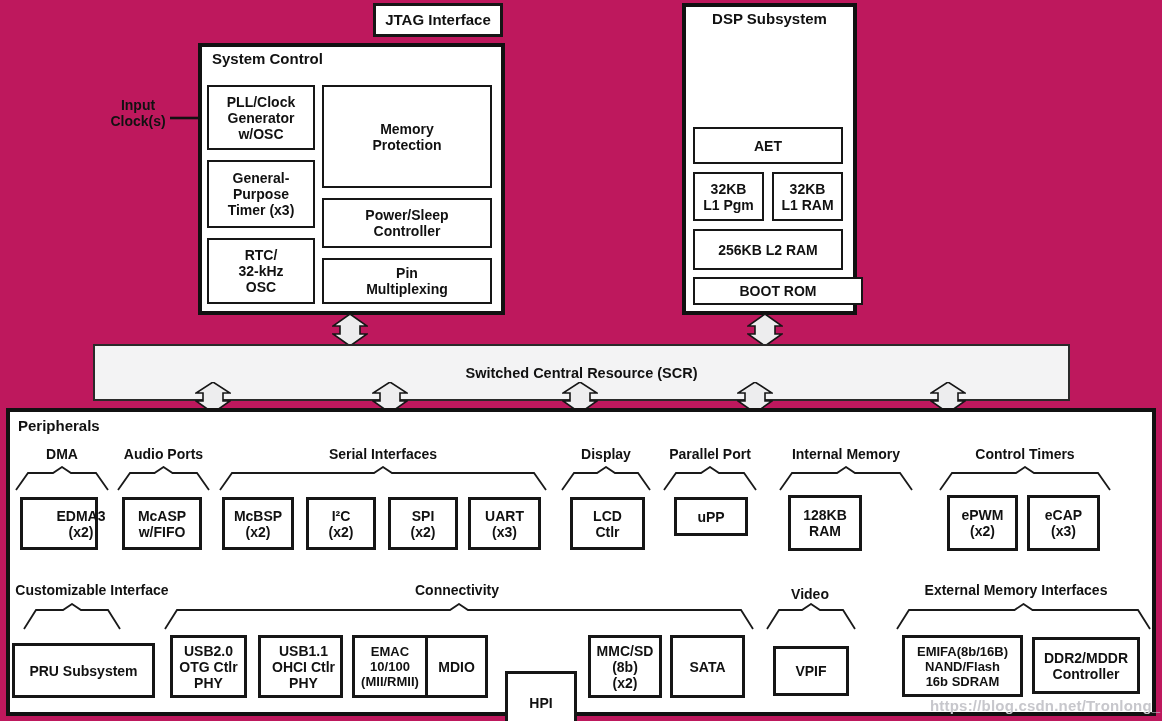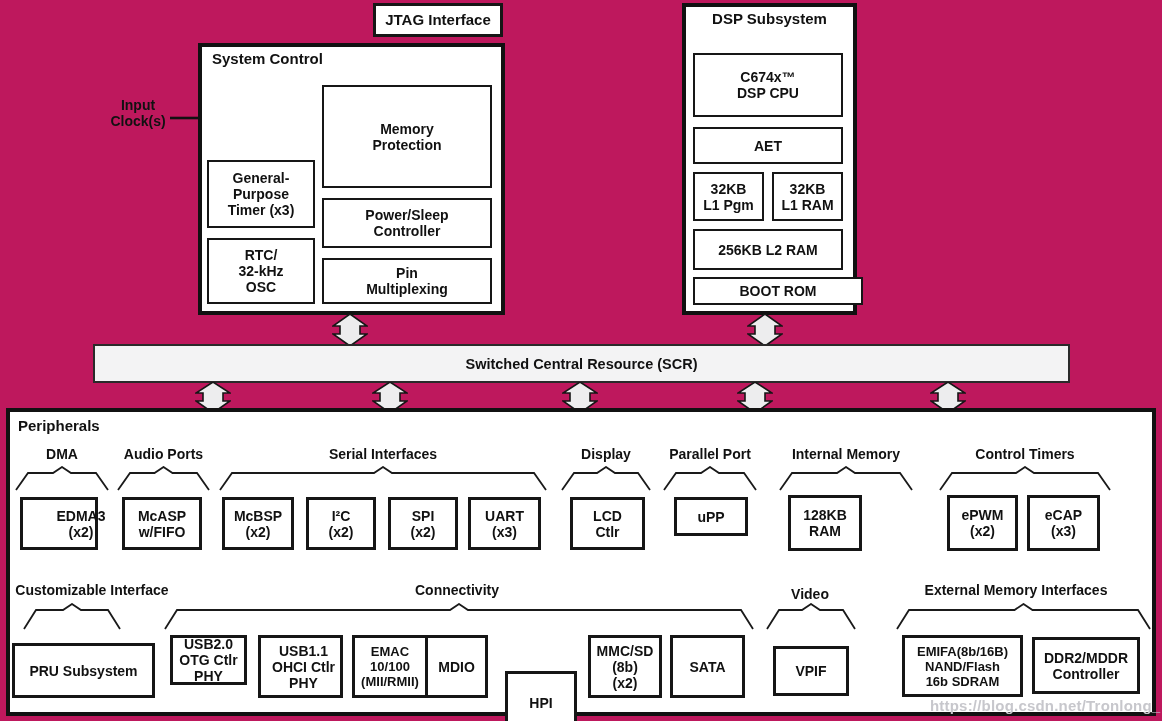--- a/index.html
+++ b/index.html
@@ -48,53 +48,54 @@
 
   <div class="title center" style="left:98px;top:97px;width:80px;font-size:14px;line-height:16px;">Input
 Clock(s)</div>
   <svg class="arrow clockarrow" style="left:170px;top:110px" width="40" height="16" viewBox="0 0 40 16">
     <line x1="0" y1="8" x2="29" y2="8"></line>
     <polygon points="28,2 40,8 28,14" style="stroke:none"></polygon>
   </svg>
 
   <div class="frame" style="left:198px;top:43px;width:307px;height:272px;"></div>
   <div class="title" style="left:212px;top:50px;">System Control</div>
+  <div class="box b2" style="left:207px;top:85px;width:108px;height:65px;">PLL/Clock
+Generator
+w/OSC</div>
   <div class="box b2" style="left:207px;top:160px;width:108px;height:68px;">General-
 Purpose
 Timer (x3)</div>
   <div class="box b2" style="left:207px;top:238px;width:108px;height:66px;">RTC/
 32-kHz
 OSC</div>
   <div class="box b2" style="left:322px;top:85px;width:170px;height:103px;">Memory
 Protection</div>
   <div class="box b2" style="left:322px;top:198px;width:170px;height:50px;">Power/Sleep
 Controller</div>
   <div class="box b2" style="left:322px;top:258px;width:170px;height:46px;">Pin
 Multiplexing</div>
 
   <div class="frame" style="left:682px;top:3px;width:175px;height:312px;"></div>
   <div class="title center" style="left:682px;top:10px;width:175px;">DSP Subsystem</div>
-  <div class="box b2" style="left:693px;top:53px;width:150px;height:64px;">C674x™
-DSP CPU</div>
   <div class="box b2" style="left:693px;top:127px;width:150px;height:37px;">AET</div>
   <div class="box b2" style="left:693px;top:172px;width:71px;height:49px;">32KB
 L1 Pgm</div>
   <div class="box b2" style="left:772px;top:172px;width:71px;height:49px;">32KB
 L1 RAM</div>
   <div class="box b2" style="left:693px;top:229px;width:150px;height:41px;">256KB L2 RAM</div>
   <div class="box b2" style="left:693px;top:277px;width:170px;height:28px;">BOOT ROM</div>
 
   <svg class="arrow" style="left:332px;top:314px" width="36" height="32" viewBox="0 0 36 32">
     <polygon points="18,0 35,12 28,12 28,20 35,20 18,32 1,20 8,20 8,12 1,12"></polygon>
     </svg>
   <svg class="arrow" style="left:747px;top:314px" width="36" height="32" viewBox="0 0 36 32">
     <polygon points="18,0 35,12 28,12 28,20 35,20 18,32 1,20 8,20 8,12 1,12"></polygon>
     </svg>
 
-  <div class="scrbar" style="left:93px;top:344px;width:977px;height:39px;">Switched Central Resource (SCR)</div>
+  <div class="scrbar" style="left:93px;top:344px;width:977px;height:57px;">Switched Central Resource (SCR)</div>
 
   <svg class="arrow" style="left:195px;top:382px" width="36" height="31" viewBox="0 0 36 31">
     <polygon points="18,0 35,11 28,11 28,19 35,19 18,31 1,19 8,19 8,11 1,11"></polygon>
     </svg>
   <svg class="arrow" style="left:372px;top:382px" width="36" height="31" viewBox="0 0 36 31">
     <polygon points="18,0 35,11 28,11 28,19 35,19 18,31 1,19 8,19 8,11 1,11"></polygon>
     </svg>
   <svg class="arrow" style="left:562px;top:382px" width="36" height="31" viewBox="0 0 36 31">
     <polygon points="18,0 35,11 28,11 28,19 35,19 18,31 1,19 8,19 8,11 1,11"></polygon>
     </svg>
@@ -194,21 +195,21 @@
         <polyline points="2,26 14,7 37,7 46,1 55,7 78,7 90,26" fill="none" stroke="#1a1a1a" stroke-width="1.8"></polyline>
       </svg>
     </div>
   <div class="brace" style="left:895px;top:603px;width:257px;height:28px;">
       <svg width="257" height="28" viewBox="0 0 257 28">
         <polyline points="2,26 14,7 119.5,7 128.5,1 137.5,7 243,7 255,26" fill="none" stroke="#1a1a1a" stroke-width="1.8"></polyline>
       </svg>
     </div>
 
   <div class="box" style="left:12px;top:643px;width:143px;height:55px;">PRU Subsystem</div>
-  <div class="box" style="left:170px;top:635px;width:77px;height:50px;">USB2.0
+  <div class="box" style="left:170px;top:635px;width:77px;height:63px;">USB2.0
 OTG Ctlr
 PHY</div>
   <div class="box" style="left:258px;top:635px;width:85px;height:63px;padding-left:6px;">USB1.1
 OHCI Ctlr
 PHY</div>
   <div class="box small" style="left:352px;top:635px;width:76px;height:63px;">EMAC
 10/100
 (MII/RMII)</div>
   <div class="box" style="left:425px;top:635px;width:63px;height:63px;">MDIO</div>
   <div class="box" style="left:505px;top:671px;width:72px;height:63px;">HPI</div>

